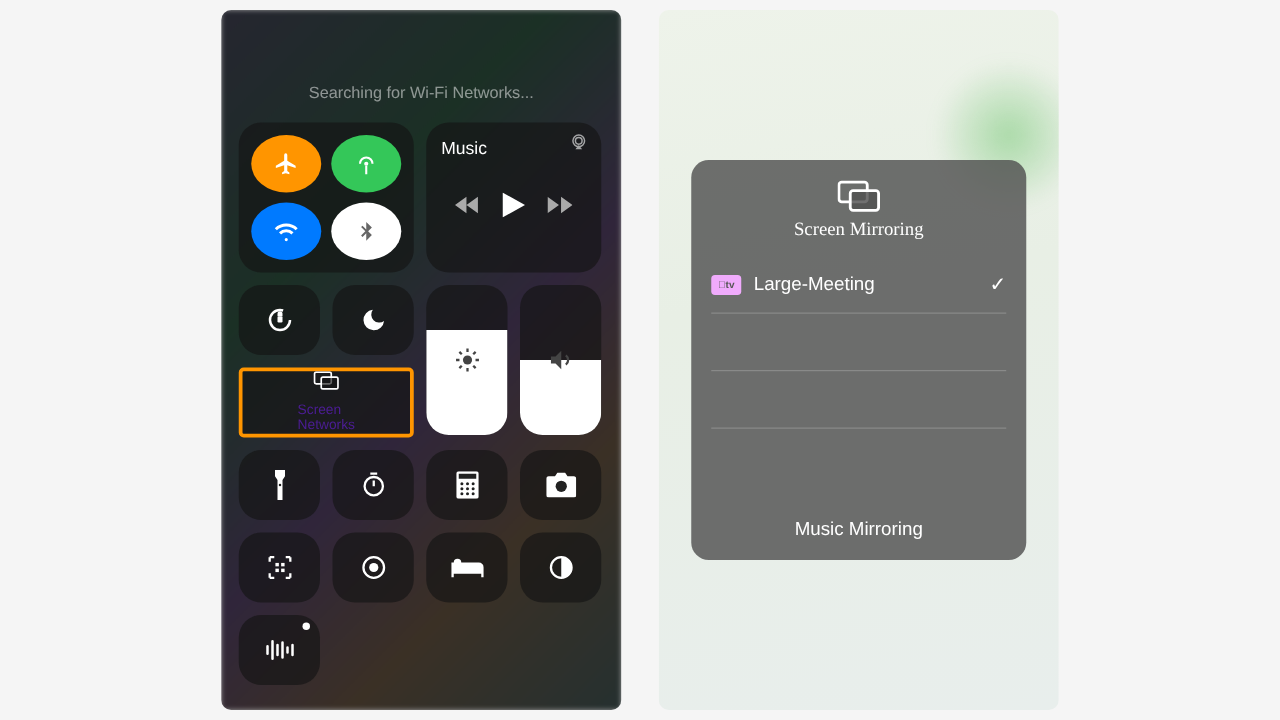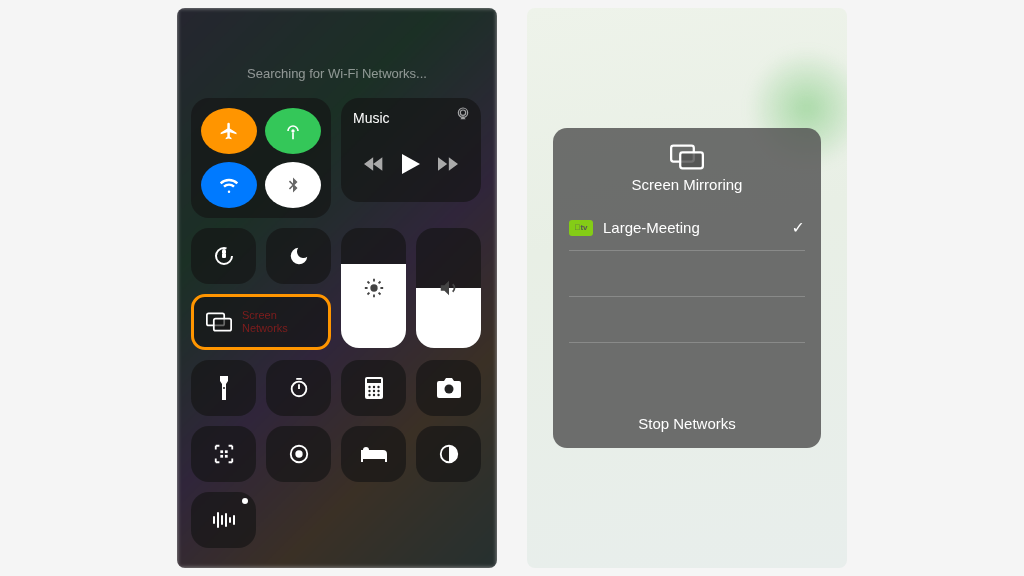--- a/index.html
+++ b/index.html
@@ -49,21 +49,21 @@
     display: flex;
     flex-direction: column;
     gap: 10px;
   }
   .row { display: flex; gap: 10px; }
   .tile {
     background: rgba(20,20,20,0.65);
     border-radius: 18px;
     position: relative;
   }
-  .tile-2x2 { width: 140px; height: 104px; }
+  .tile-2x2 { width: 140px; height: 120px; }
   .tile-1x1 { width: 65px; height: 56px; display:flex; align-items:center; justify-content:center; }
   .tile-wide { width: 140px; height: 56px; }
   .conn-grid {
     width: 140px; height: 120px;
     display: grid;
     grid-template-columns: 1fr 1fr;
     grid-template-rows: 1fr 1fr;
     padding: 10px;
     gap: 8px;
   }
@@ -83,23 +83,24 @@
   .music-title { font-size: 14px; font-weight: 500; }
   .music-controls {
     display:flex; align-items:center; justify-content:center; gap:18px;
     margin-top: 28px;
   }
   .music .airplay-icon { position:absolute; top:8px; right:10px; opacity:0.6; }
   .screen-mirror {
     display:flex; align-items:center;
     gap:10px;
     padding: 0 12px;
-    color:#7f1d1d;
+    color:#4c1d95;
     border: 3px solid #ff9500;
-    border-radius: 14px;
+    border-radius: 4px;
+    flex-direction: column;
   }
   .sm-label { font-size: 11px; line-height: 1.15; }
   .slider-pair {
     width: 140px; height: 120px;
     display:flex; gap:10px;
   }
   .slider {
     flex:1;
     background: rgba(20,20,20,0.65);
     border-radius: 18px;
@@ -141,35 +142,36 @@
     background: rgba(80,80,80,0.82);
     border-radius: 14px;
     color:#fff;
     display:flex;
     flex-direction:column;
     overflow:hidden;
   }
   .modal-header {
     text-align:center;
     padding: 16px 0 12px 0;
+    font-family: Liberation Serif, serif;
   }
   .modal-title { font-size: 15px; font-weight: 500; margin-top:6px; }
   .modal-list { flex:1; padding: 0 16px; }
   .modal-row {
     height: 46px;
     border-bottom: 1px solid rgba(255,255,255,0.2);
     display:flex;
     align-items:center;
     gap:10px;
     font-size:15px;
   }
   .modal-row:last-child { border-bottom:none; }
   .tv-badge {
     width:24px; height:16px;
-    background:#84cc16;
+    background:#f0abfc;
     border-radius:3px;
     color:#555;
     font-size:8px;
     font-weight:700;
     display:flex; align-items:center; justify-content:center;
   }
   .check { margin-left:auto; font-size:16px; }
   .modal-footer {
     text-align:center;
     padding: 16px 0;
@@ -377,16 +379,16 @@
       <div class="modal-row">
         <span class="tv-badge">tv</span>
         <span>Large-Meeting</span>
         <span class="check">✓</span>
       </div>
       <div class="modal-row"></div>
       <div class="modal-row"></div>
       <div class="modal-row"></div>
     </div>
     <div class="modal-footer">
-      <span>Stop Networks</span>
+      <span>Music Mirroring</span>
     </div>
   </div>
 </div>
 
 </body></html>

